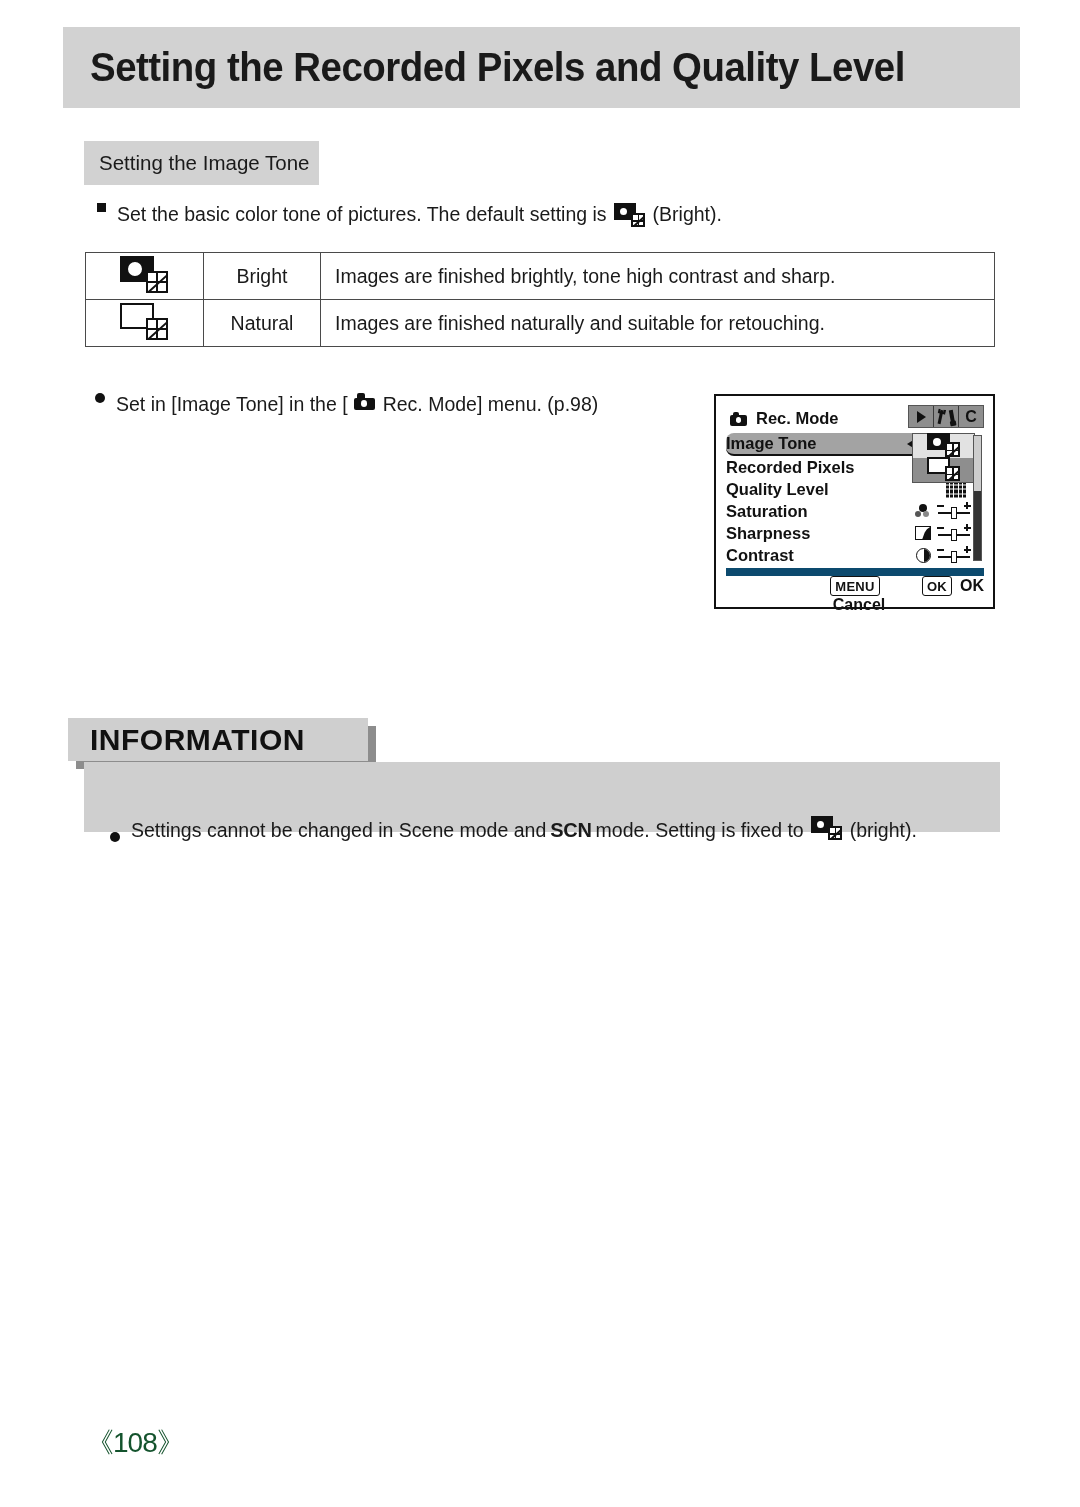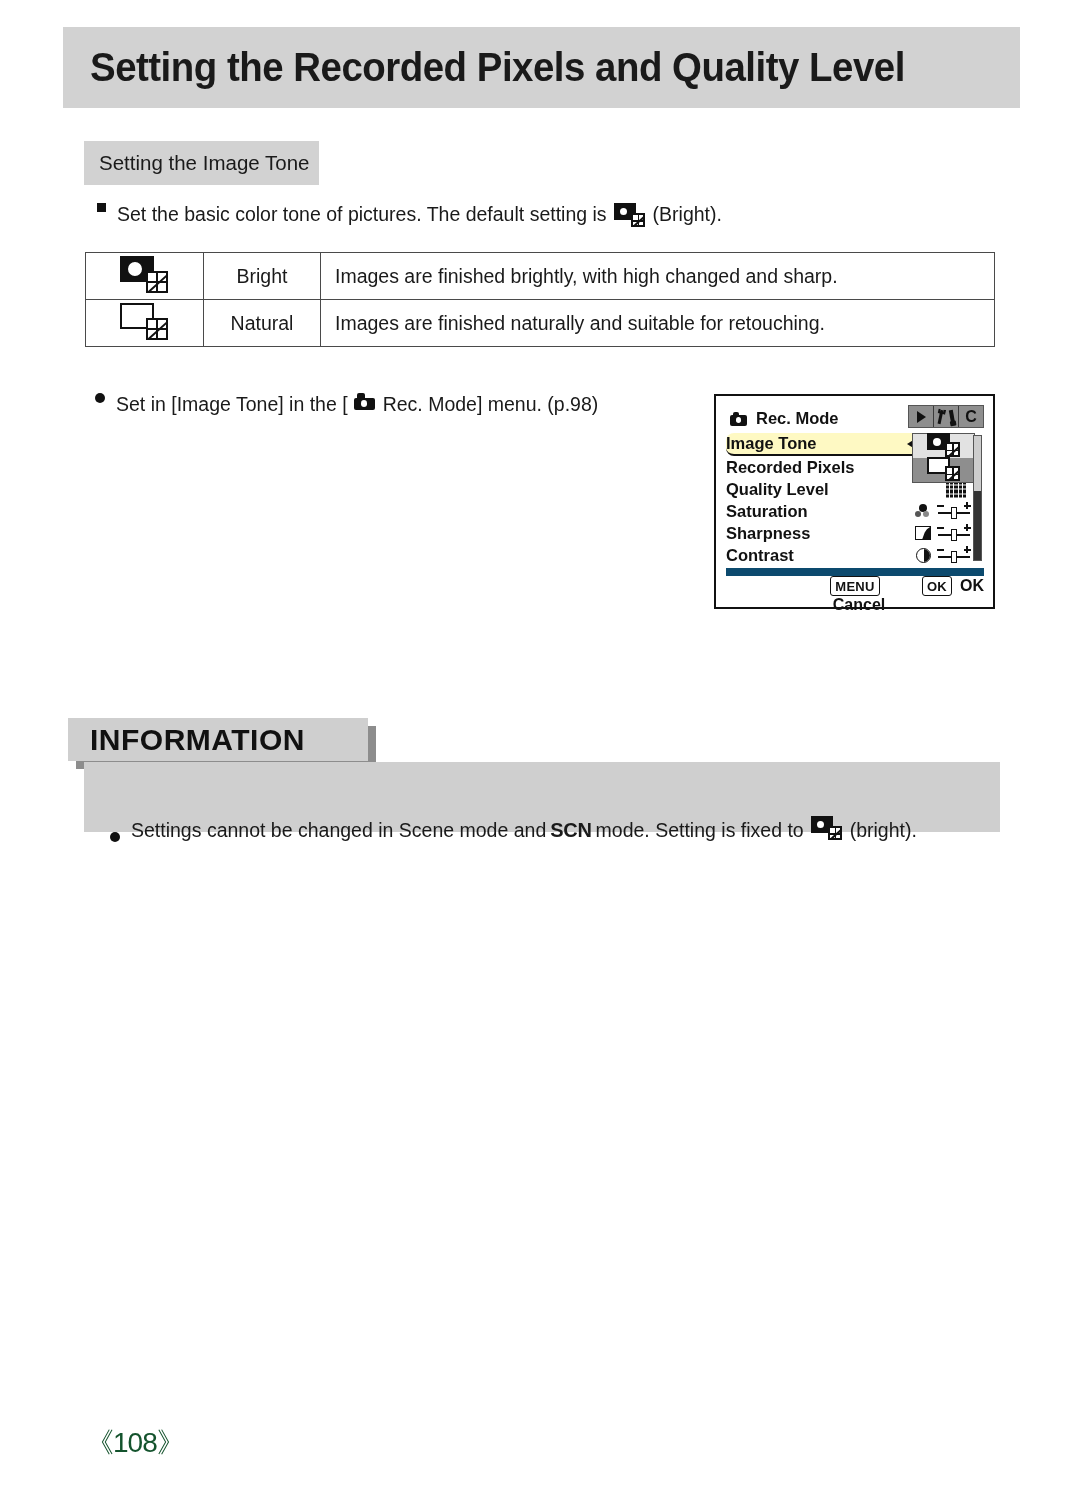--- a/index.html
+++ b/index.html
@@ -302,21 +302,21 @@
     position: relative;
     height: 22px;
     display: flex;
     align-items: center;
     font-size: 16.5px;
     font-weight: bold;
     color: #111;
   }
   .lcd-row .rlabel { position: relative; z-index: 3; }
   .lcd-row.selected {
-    background: #fef9c3;
+    background: #a3a3a3;
     border-bottom: 2.5px solid #111;
     width: 196px;
     height: 21px;
     border-radius: 8px;
   }
   .lcd-row.selected .arrow {
     position: absolute;
     right: 7px;
     top: 50%;
     margin-top: -5px;
@@ -565,21 +565,21 @@
             <span class="dot"></span>
             <span class="grid">
               <span class="vl"></span>
               <span class="hl"></span>
               <span class="diag"></span>
             </span>
           </span>
         </div>
       </td>
       <td class="c-name">Bright</td>
-      <td class="c-desc">Images are finished brightly, with high changed and sharp.</td>
+      <td class="c-desc">Images are finished brightly, tone high contrast and sharp.</td>
     </tr>
     <tr>
       <td class="c-icon">
         <div class="icon-wrap">
           <span class="tone-icon sz-table">
             <span class="photo empty"></span>
             <span class="grid">
               <span class="vl"></span>
               <span class="hl"></span>
               <span class="diag"></span>

